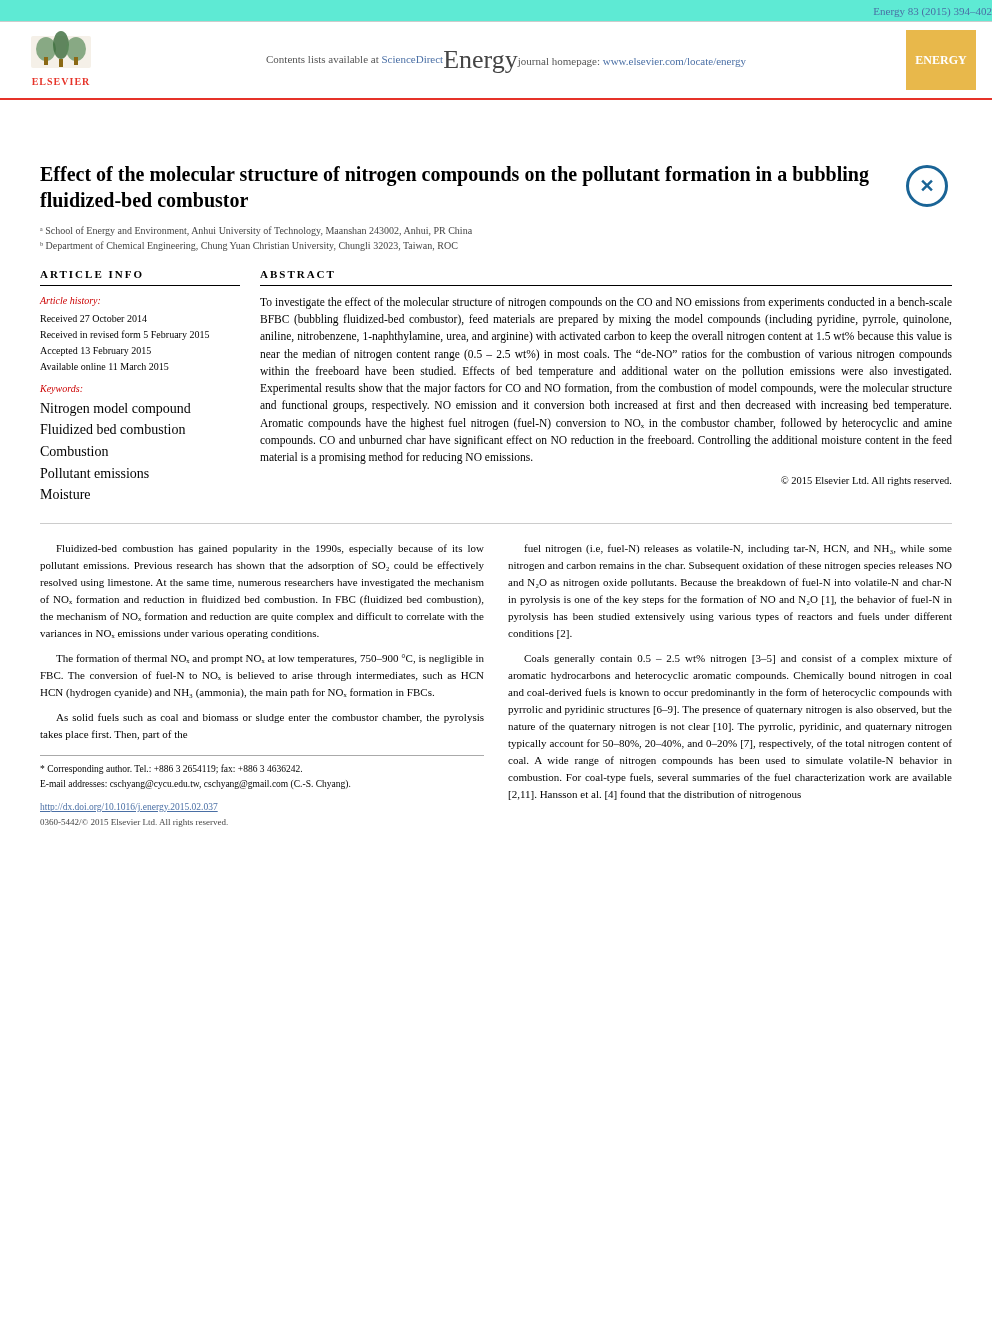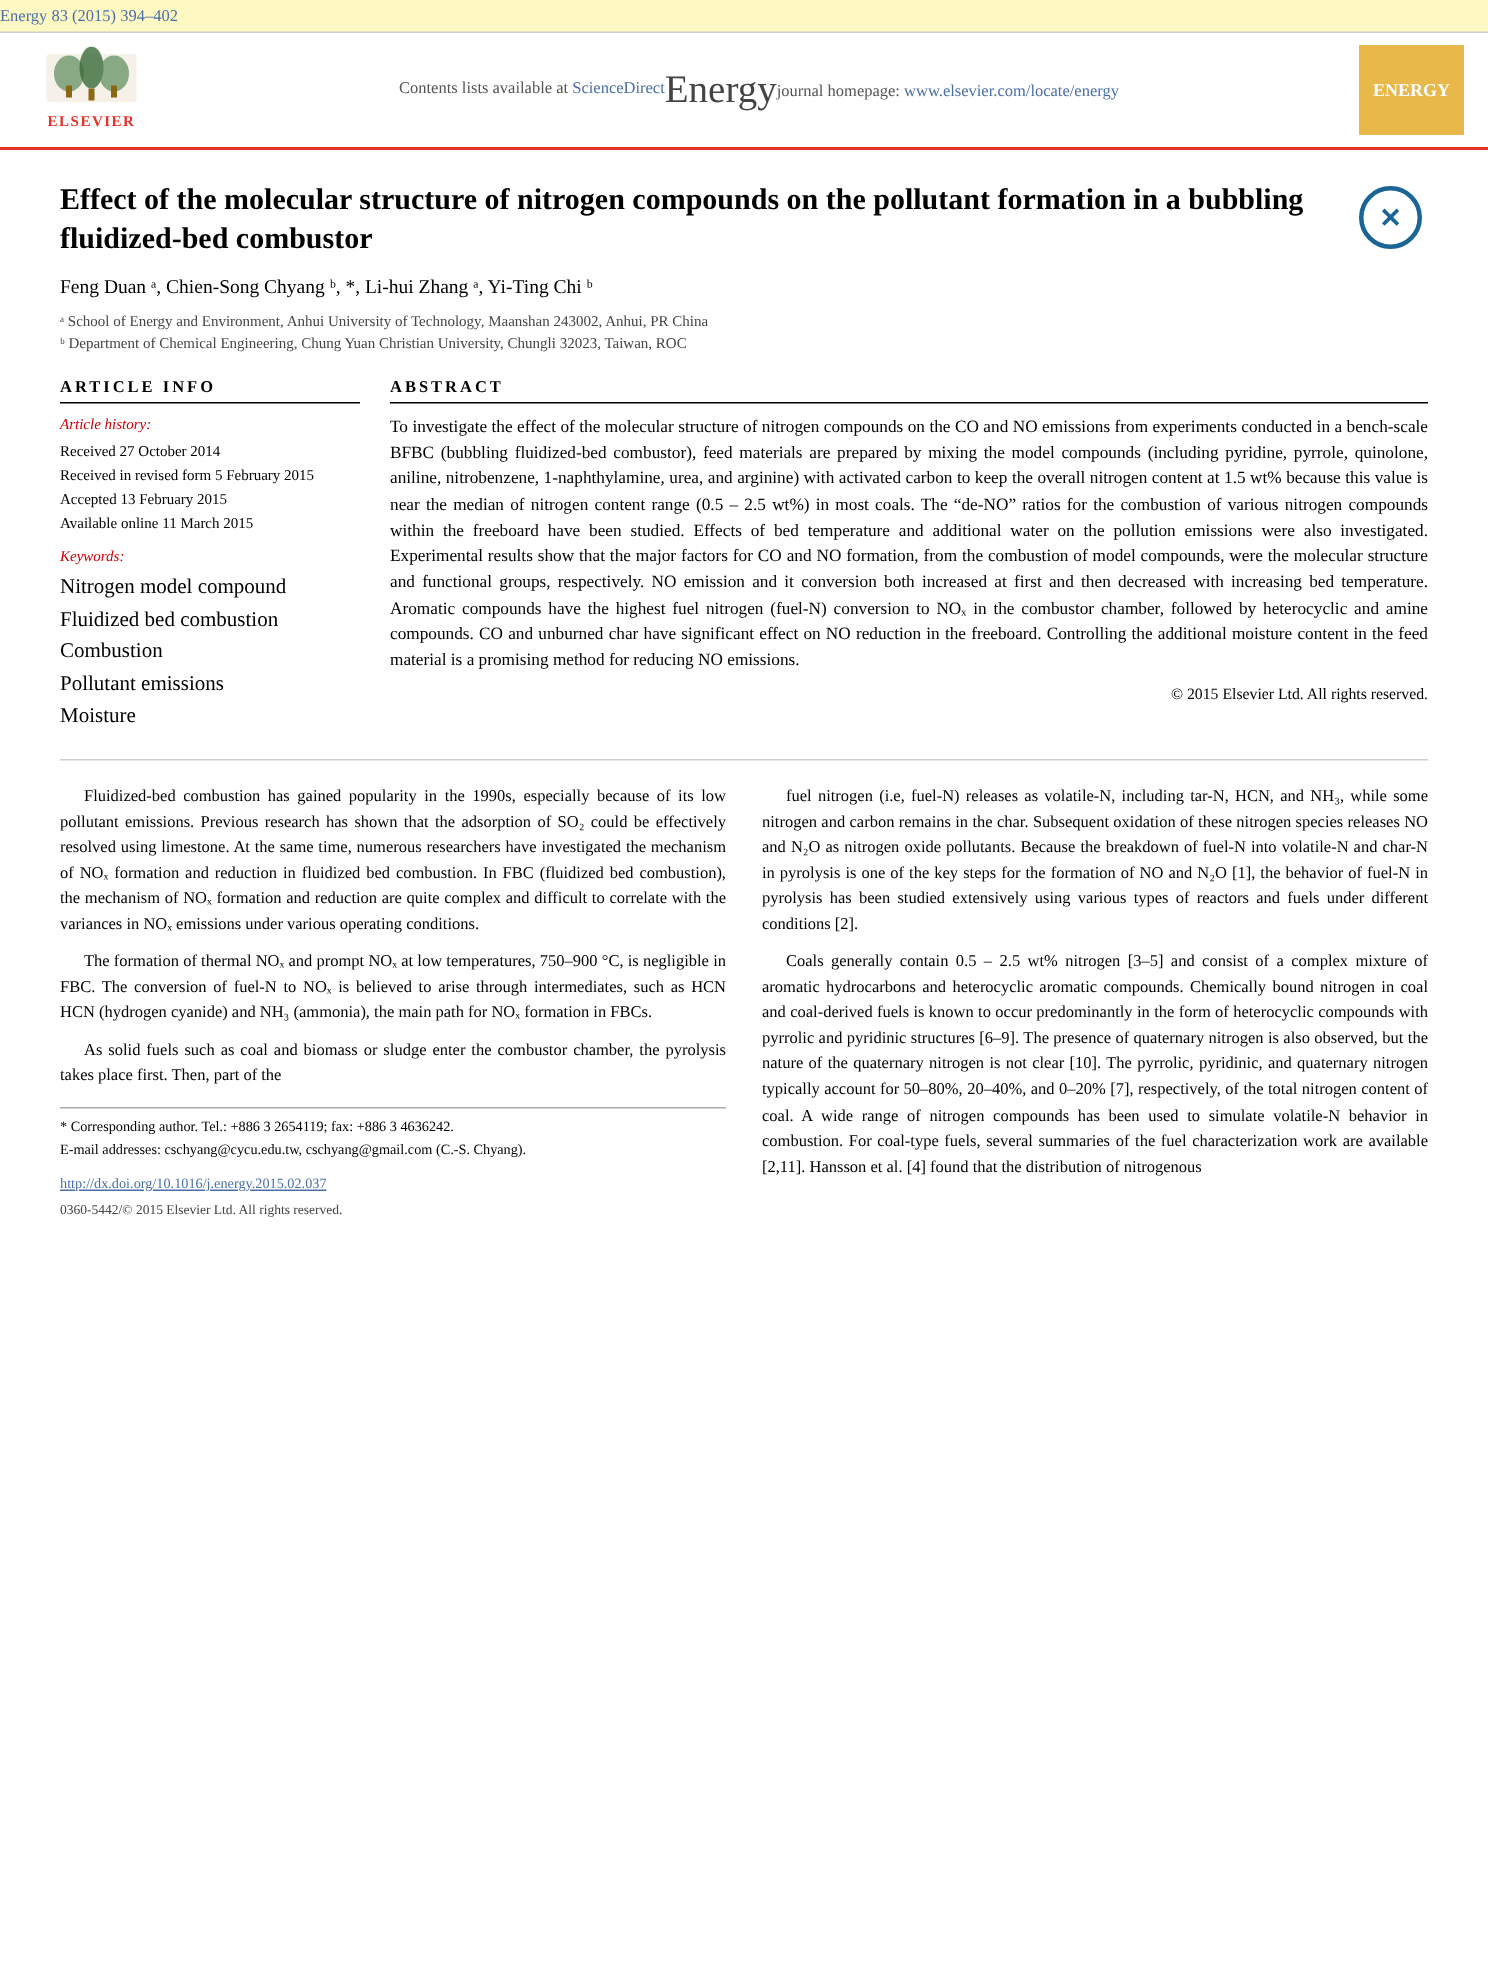--- a/index.html
+++ b/index.html
@@ -8,22 +8,22 @@
       background: #fff;
       color: #000;
       font-size: 13px;
       line-height: 1.4;
       width: 992px;
       min-height: 1323px;
     }
 
     
     .top-bar {
-      background: #fef9c3;
-      text-align: left;
+      background: #5eead4;
+      text-align: right;
       padding: 4px 0 2px;
       font-size: 11px;
       color: #4a6fa5;
       border-bottom: 1px solid #ccc;
     }
 
     
     .journal-header {
       display: flex;
       align-items: center;
@@ -96,20 +96,21 @@
       color: #fff;
       font-size: 12px;
       font-weight: bold;
       text-align: center;
       line-height: 1.2;
     }
 
     
     .paper-content {
       padding: 20px 40px;
+      margin-top: 41px;
     }
 
     
     .article-title-section {
       display: flex;
       align-items: flex-start;
       margin-bottom: 10px;
     }
     .article-title {
       flex: 1;
@@ -315,23 +316,20 @@
 
 <div class="paper-content">
 
   <div class="article-title-section">
     <div class="article-title">Effect of the molecular structure of nitrogen compounds on the pollutant formation in a bubbling fluidized-bed combustor</div>
     <div class="crossmark">
       <div class="crossmark-icon">✕</div>
     </div>
   </div>
 
-  <div class="authors">
-    <span>Feng Duan ᵃ, Chien-Song Chyang ᵇ, *, Li-hui Zhang ᵃ, Yi-Ting Chi ᵇ</span>
-  </div>
 
   <div class="affiliations">
     <div>ᵃ School of Energy and Environment, Anhui University of Technology, Maanshan 243002, Anhui, PR China</div>
     <div>ᵇ Department of Chemical Engineering, Chung Yuan Christian University, Chungli 32023, Taiwan, ROC</div>
   </div>
 
   <div class="two-col">
 
     <div class="left-col">
       <div class="section-label">ARTICLE INFO</div>

